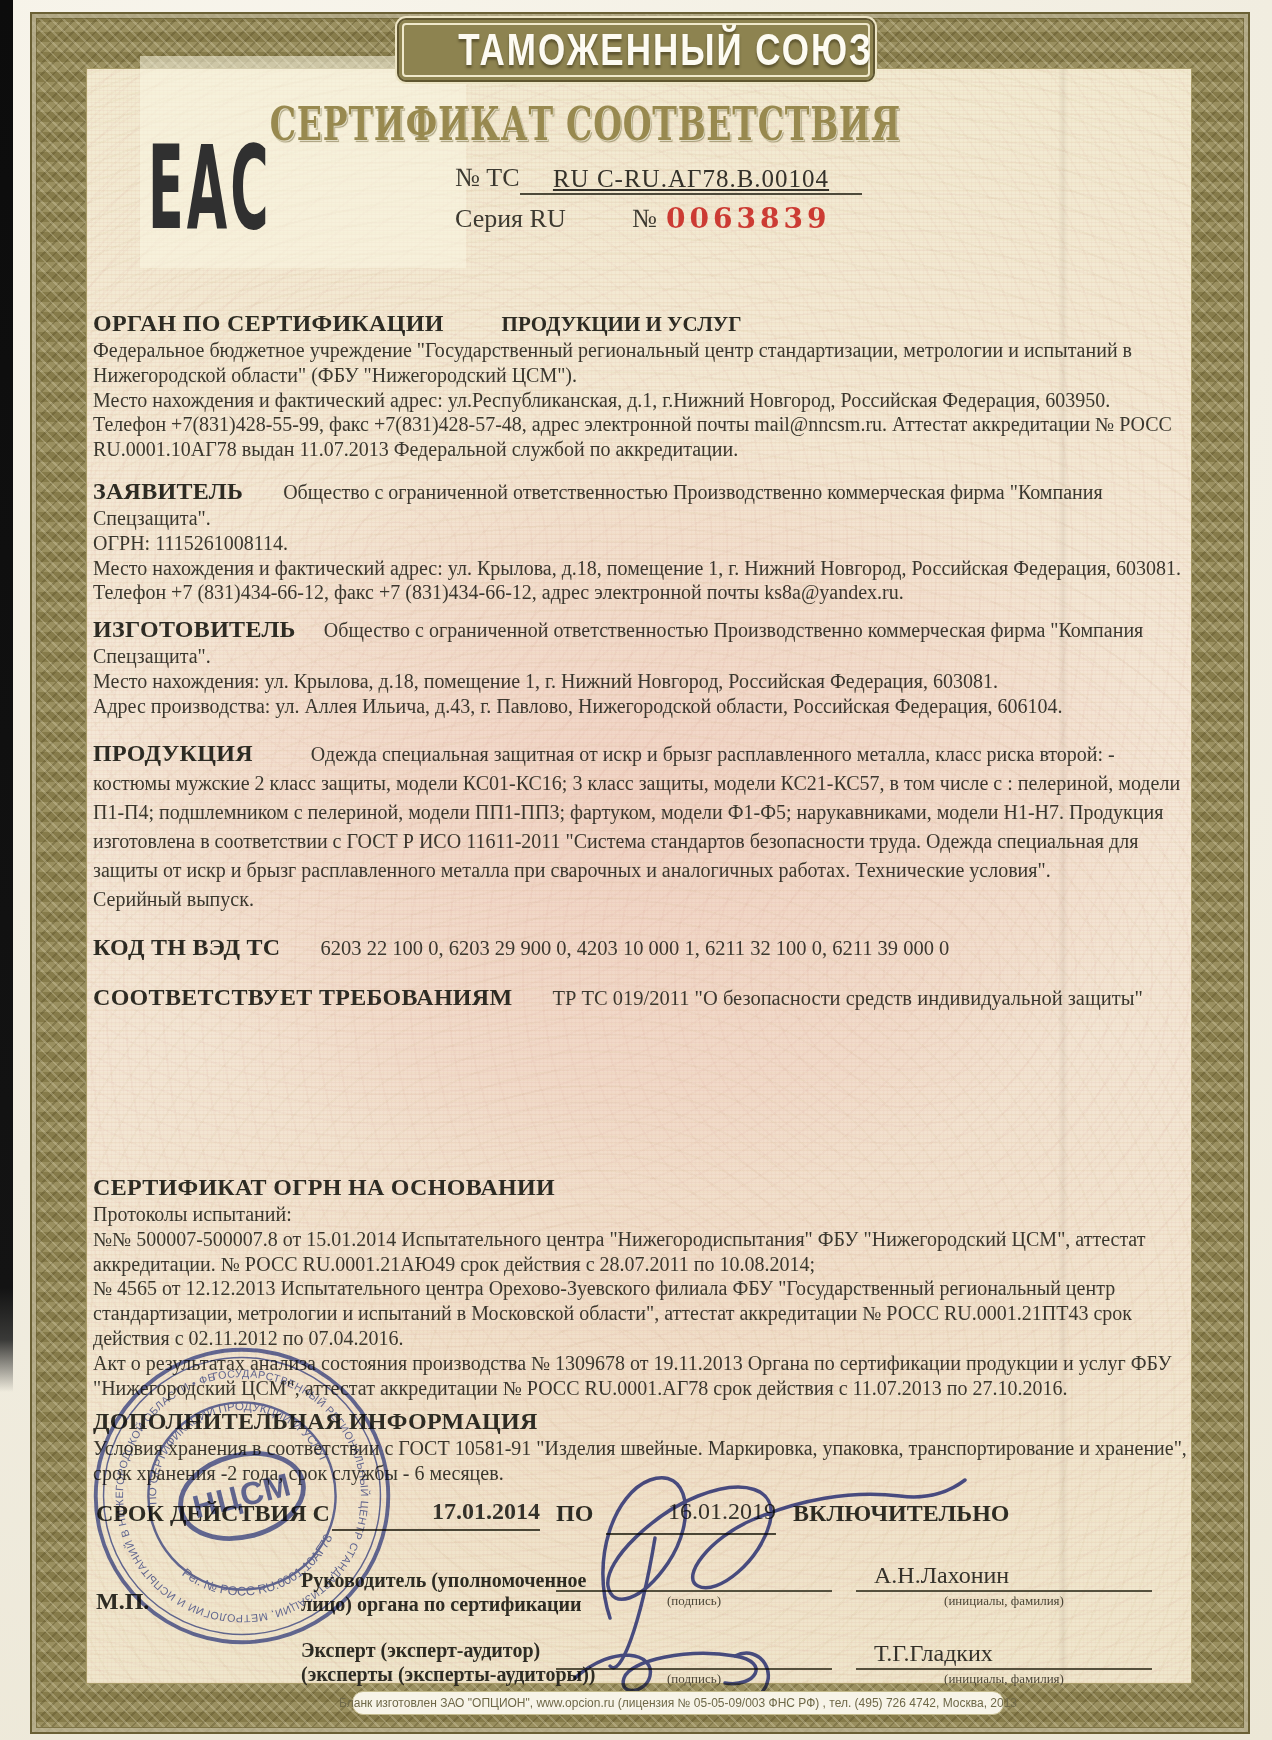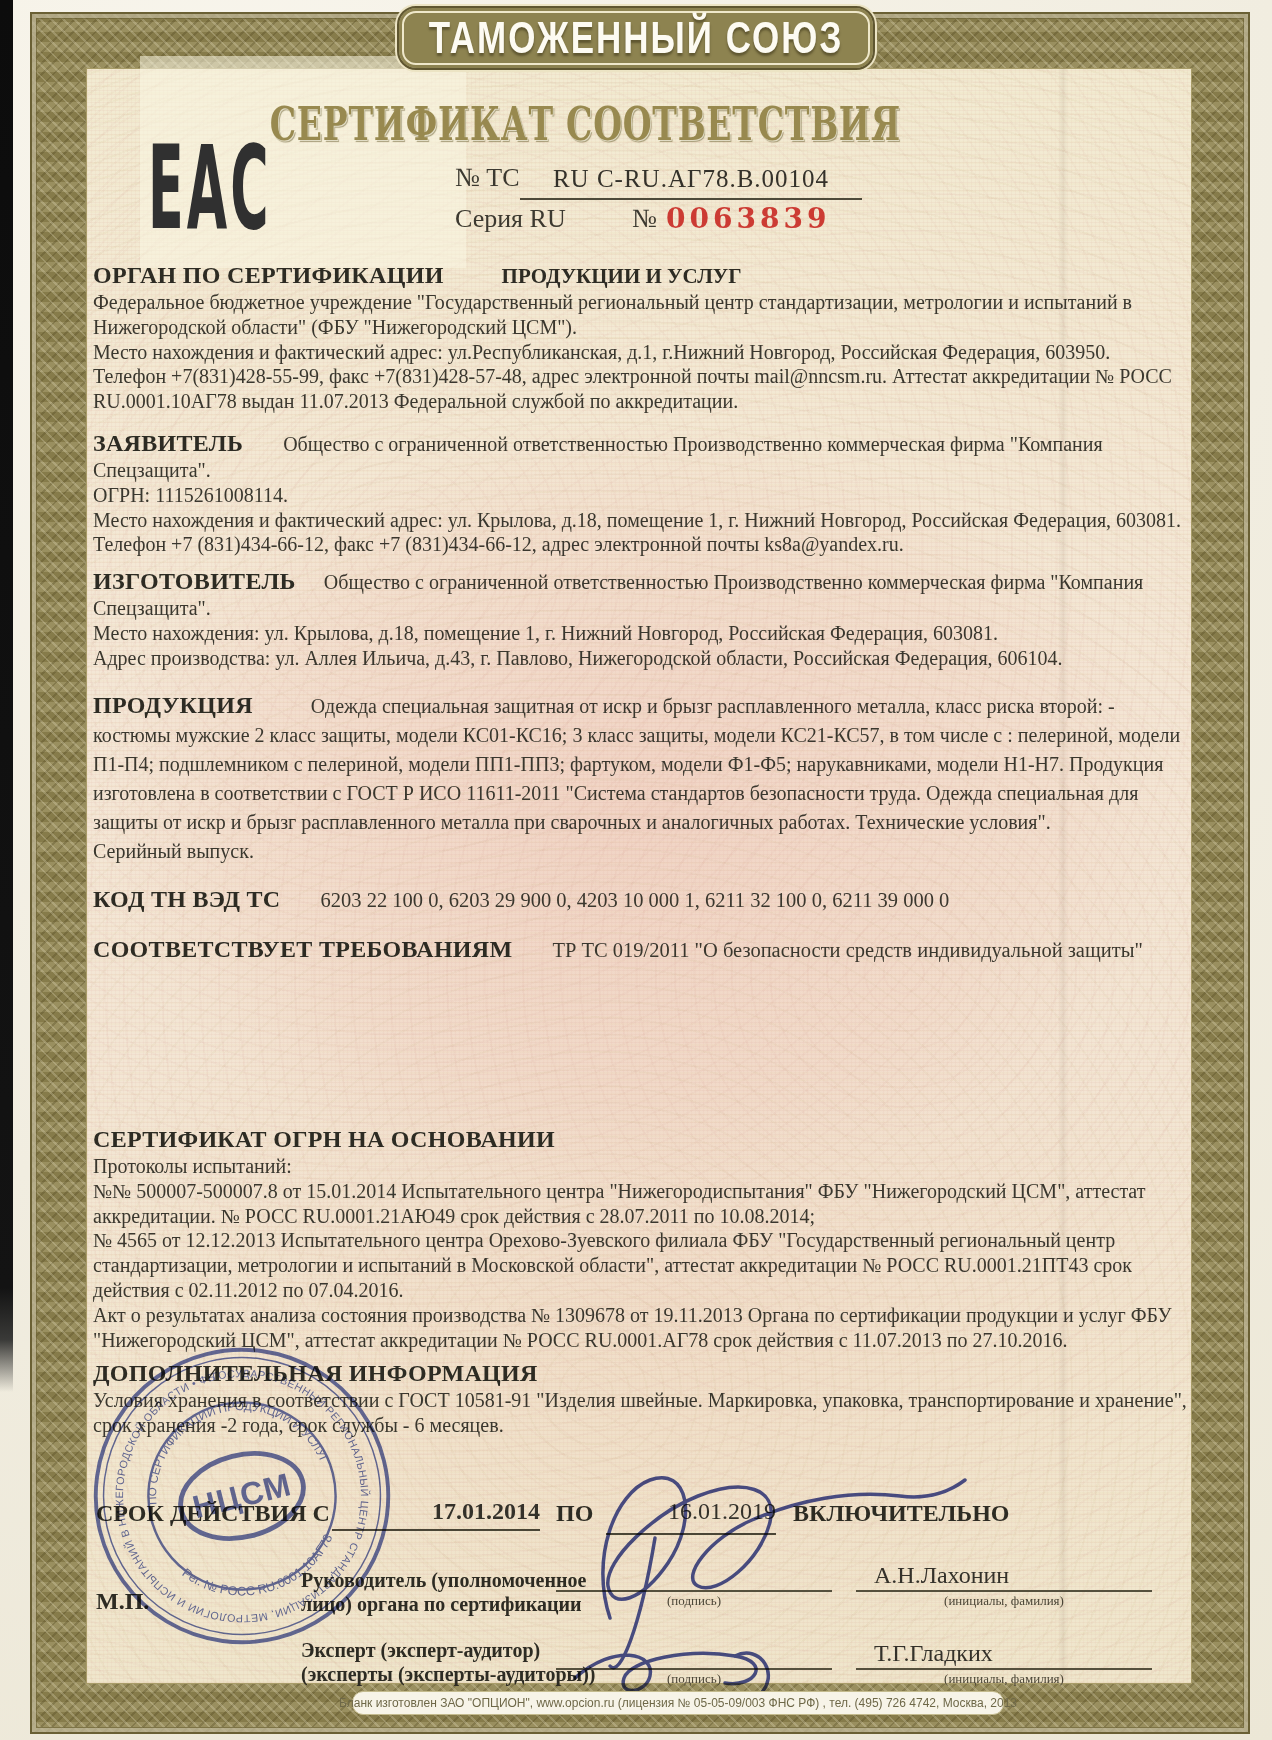--- a/index.html
+++ b/index.html
@@ -34,43 +34,43 @@
   .paper::after{content:"";position:absolute;inset:0;
          background:
            repeating-radial-gradient(circle at 28% 30%, rgba(190,120,110,0.045) 0 2px, transparent 2px 15px),
            repeating-radial-gradient(circle at 74% 56%, rgba(190,120,110,0.045) 0 2px, transparent 2px 19px),
            repeating-radial-gradient(circle at 46% 82%, rgba(172,150,92,0.05) 0 2px, transparent 2px 17px);}
   .fold{position:absolute;left:1058px;top:68px;width:10px;height:1612px;
         background:linear-gradient(90deg, rgba(0,0,0,0) 0%, rgba(118,98,78,0.10) 50%, rgba(0,0,0,0) 100%);}
   .eac-bg{position:absolute;left:140px;top:56px;width:326px;height:212px;background:rgba(249,245,226,0.55);}
 
   
-  .plaque{position:absolute;left:50%;transform:translateX(-50%);top:6px;width:474px;height:60px;
-          background:#8d8350;border:2px solid #5f5630;border-radius:19px;
+  .plaque{position:absolute;left:50%;transform:translateX(-50%);top:18px;width:474px;height:60px;
+          background:#8d8350;border:2px solid #5f5630;border-radius:9px;
           box-shadow:inset 0 0 0 3px #8d8350, inset 0 0 0 5px #efe8ca, 0 0 0 2px #ece4c4;
-          display:flex;align-items:center;justify-content:center;}
+          display:flex;align-items:center;justify-content:flex-end;}
   .plaque span{font-family:"Liberation Sans",sans-serif;font-weight:bold;font-size:35px;color:#fdfbf2;
           letter-spacing:2px;transform:scaleY(1.25);text-shadow:0 2px 2px rgba(40,34,10,0.45);white-space:nowrap;}
   .title{position:absolute;top:97px;left:0;width:1170px;text-align:center;}
   .title span{display:inline-block;font-family:"DejaVu Serif",serif;font-weight:bold;font-size:46px;
           color:#98894f;letter-spacing:1px;transform:scaleX(0.72);transform-origin:center;
           text-shadow:1px 1px 0 rgba(255,252,235,0.65), 2px 2px 1px rgba(96,86,40,0.5);white-space:nowrap;}
   .eac{position:absolute;left:148px;top:130px;font-family:"DejaVu Sans",sans-serif;font-weight:bold;
        font-size:116px;line-height:1;color:#303030;letter-spacing:7px;
        transform:scaleX(0.45);transform-origin:left top;}
   .no-tc-label{position:absolute;left:455px;top:163px;font-size:26px;color:#3c3930;}
   .no-tc-value{position:absolute;left:520px;top:165px;width:342px;border-bottom:2px solid #4e4a3a;
-       text-align:center;font-size:25px;color:#34312a;padding-bottom:5px;letter-spacing:1px;}
+       text-align:center;font-size:25px;color:#34312a;letter-spacing:1px;text-decoration:underline;}
   .seria-label{position:absolute;left:455px;top:204px;font-size:26px;color:#3c3930;text-align:center;}
   .num-sign{position:absolute;left:632px;top:204px;font-size:26px;color:#3c3930;}
   .serial{position:absolute;left:666px;top:202px;font-family:"DejaVu Serif",serif;font-weight:bold;
        font-size:28px;color:#cc3b33;letter-spacing:4px;}
 
   
-  .sec{position:absolute;left:88px;width:1100px;font-size:20px;line-height:24.8px;color:#3a372e;}
+  .sec{position:absolute;left:88px;width:1100px;font-size:20px;line-height:24.8px;color:#3a372e;margin-top:48px;}
   .sec p{margin:0;padding-left:5px;}
   .h{font-weight:bold;font-size:24px;color:#2d2b23;letter-spacing:0.3px;line-height:30px;}
   .h2{font-weight:bold;font-size:21px;color:#2d2b23;}
   .gap-lg{margin-right:58px;} .gap-md{margin-right:40px;} .gap-sm{margin-right:28px;}
   .mt6{margin-top:6px;} .mt4{margin-top:4px;} .mt2{margin-top:2px;}
   .lh29{line-height:29px;}
   .val{font-size:20.5px;}
 
   
   .srok-label1{position:absolute;left:96px;top:1500px;font-weight:bold;font-size:24px;color:#2d2b23;}

